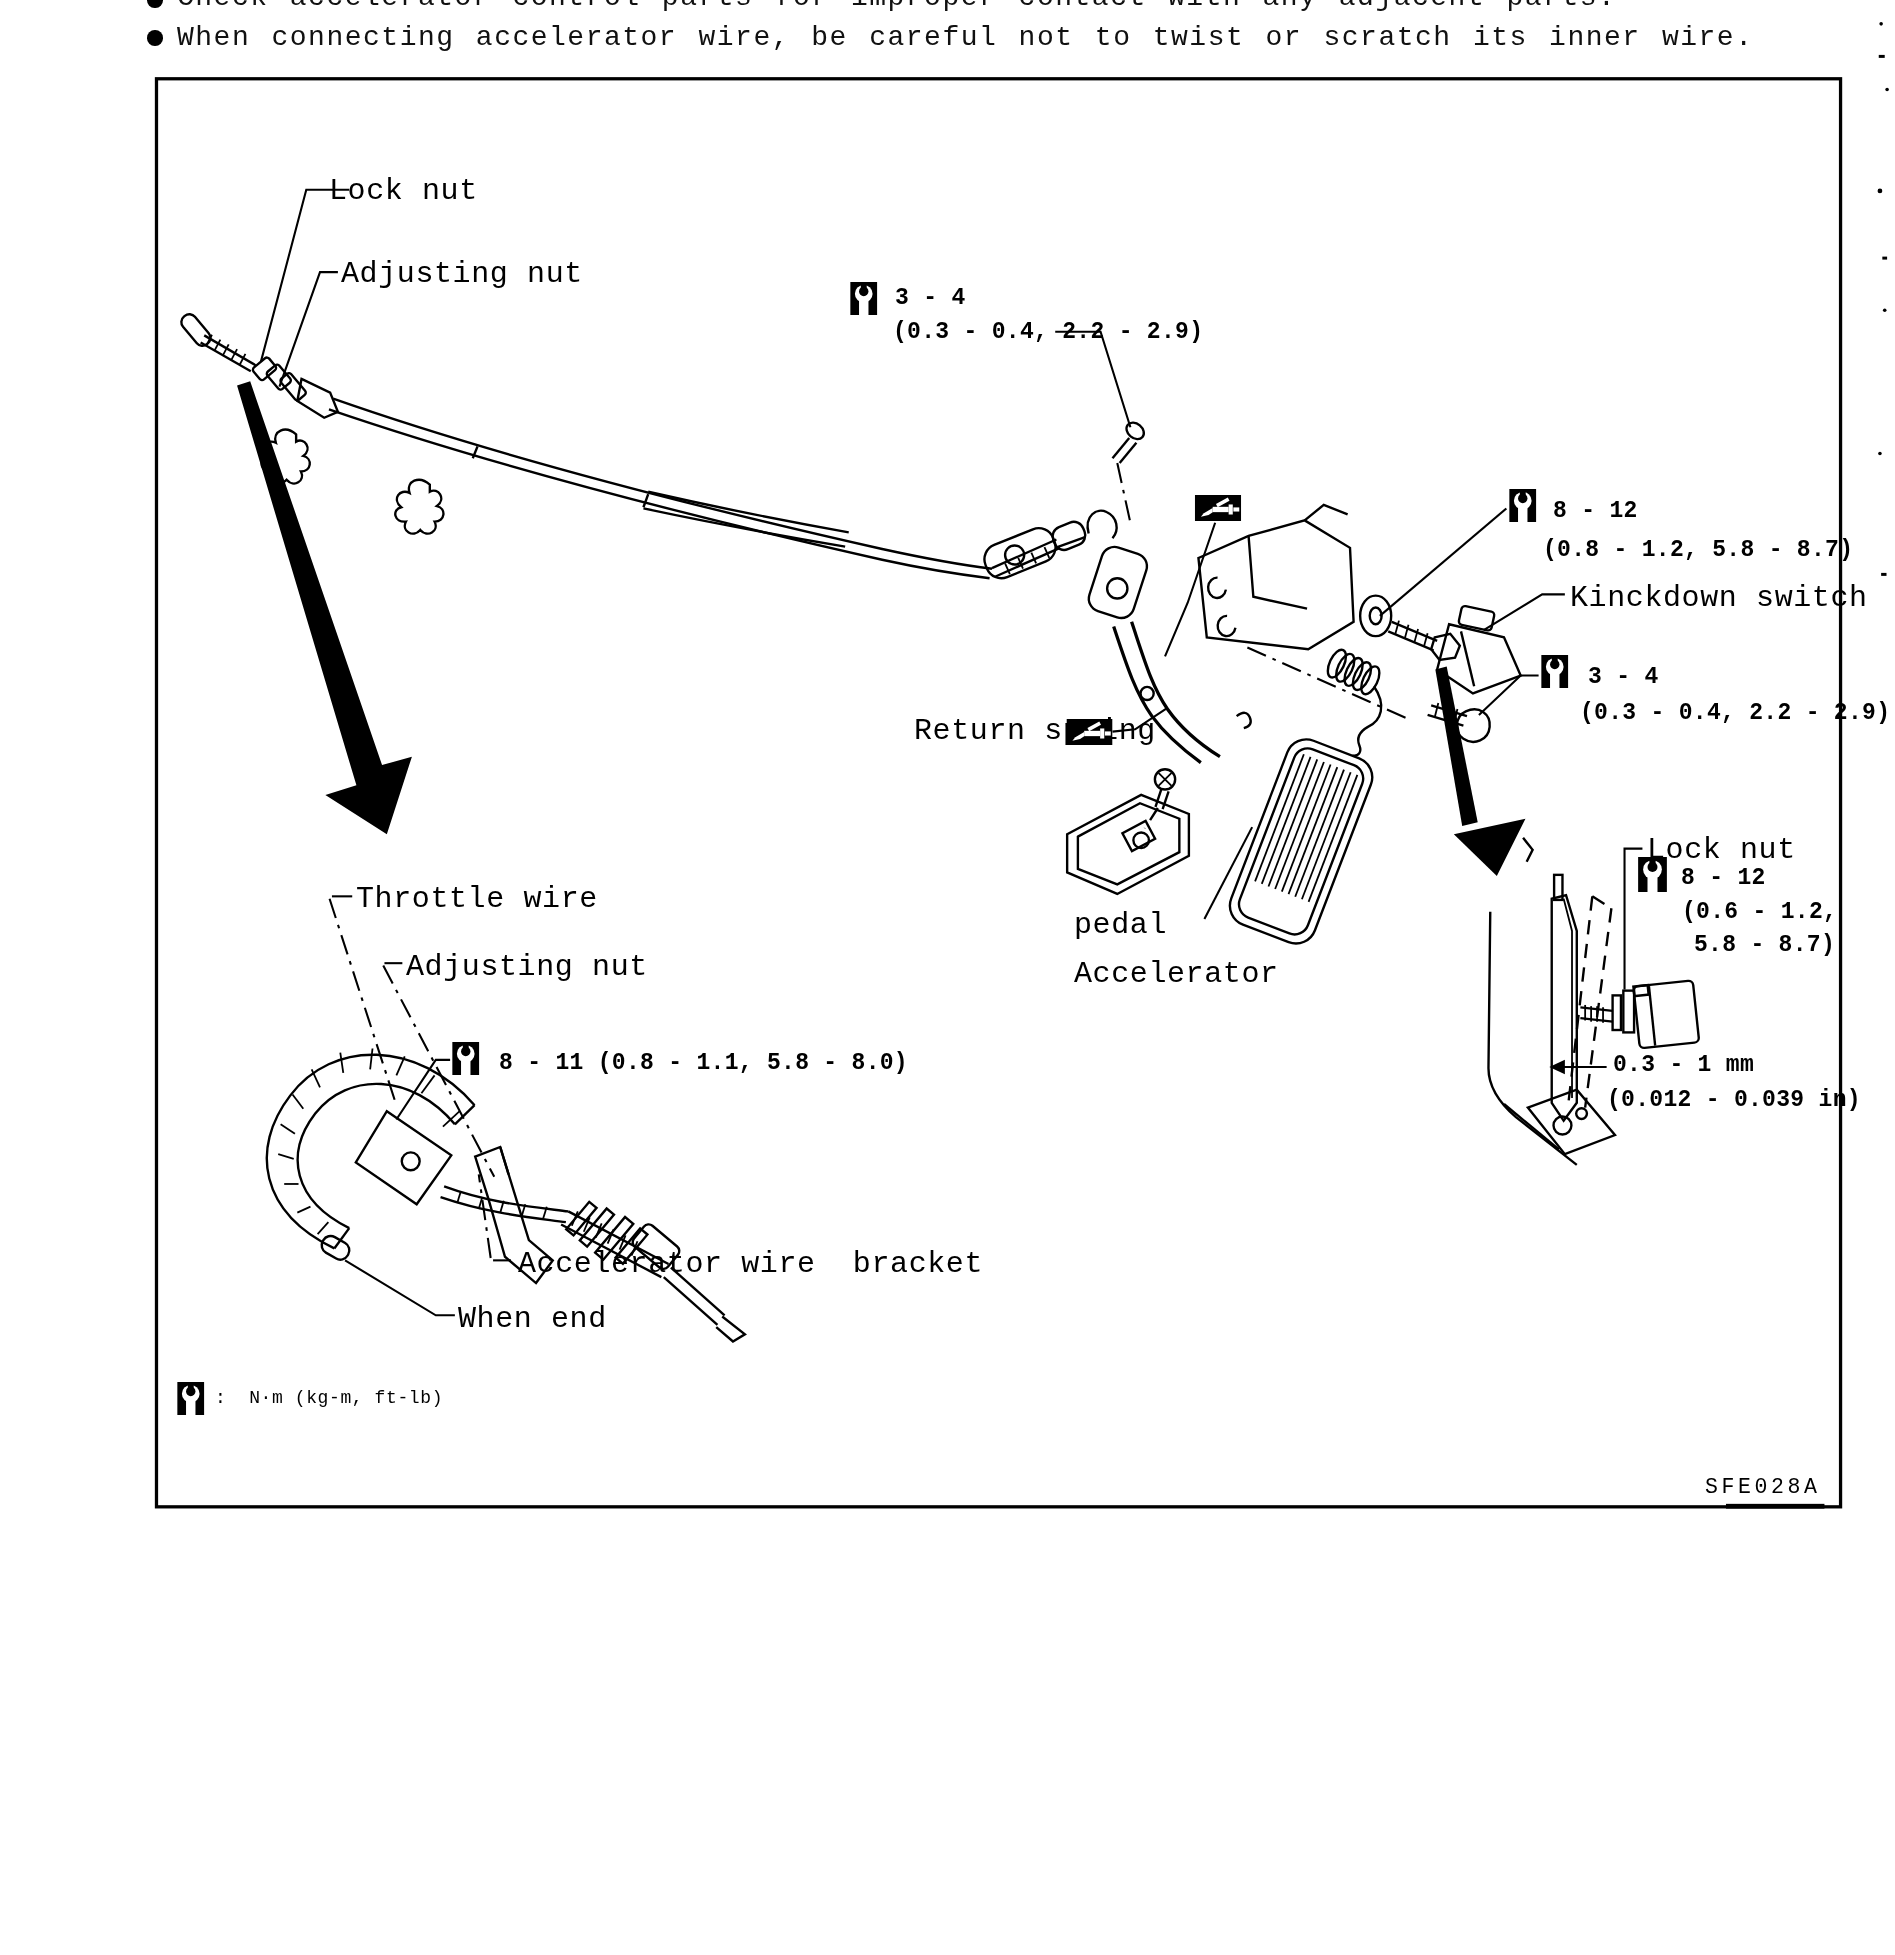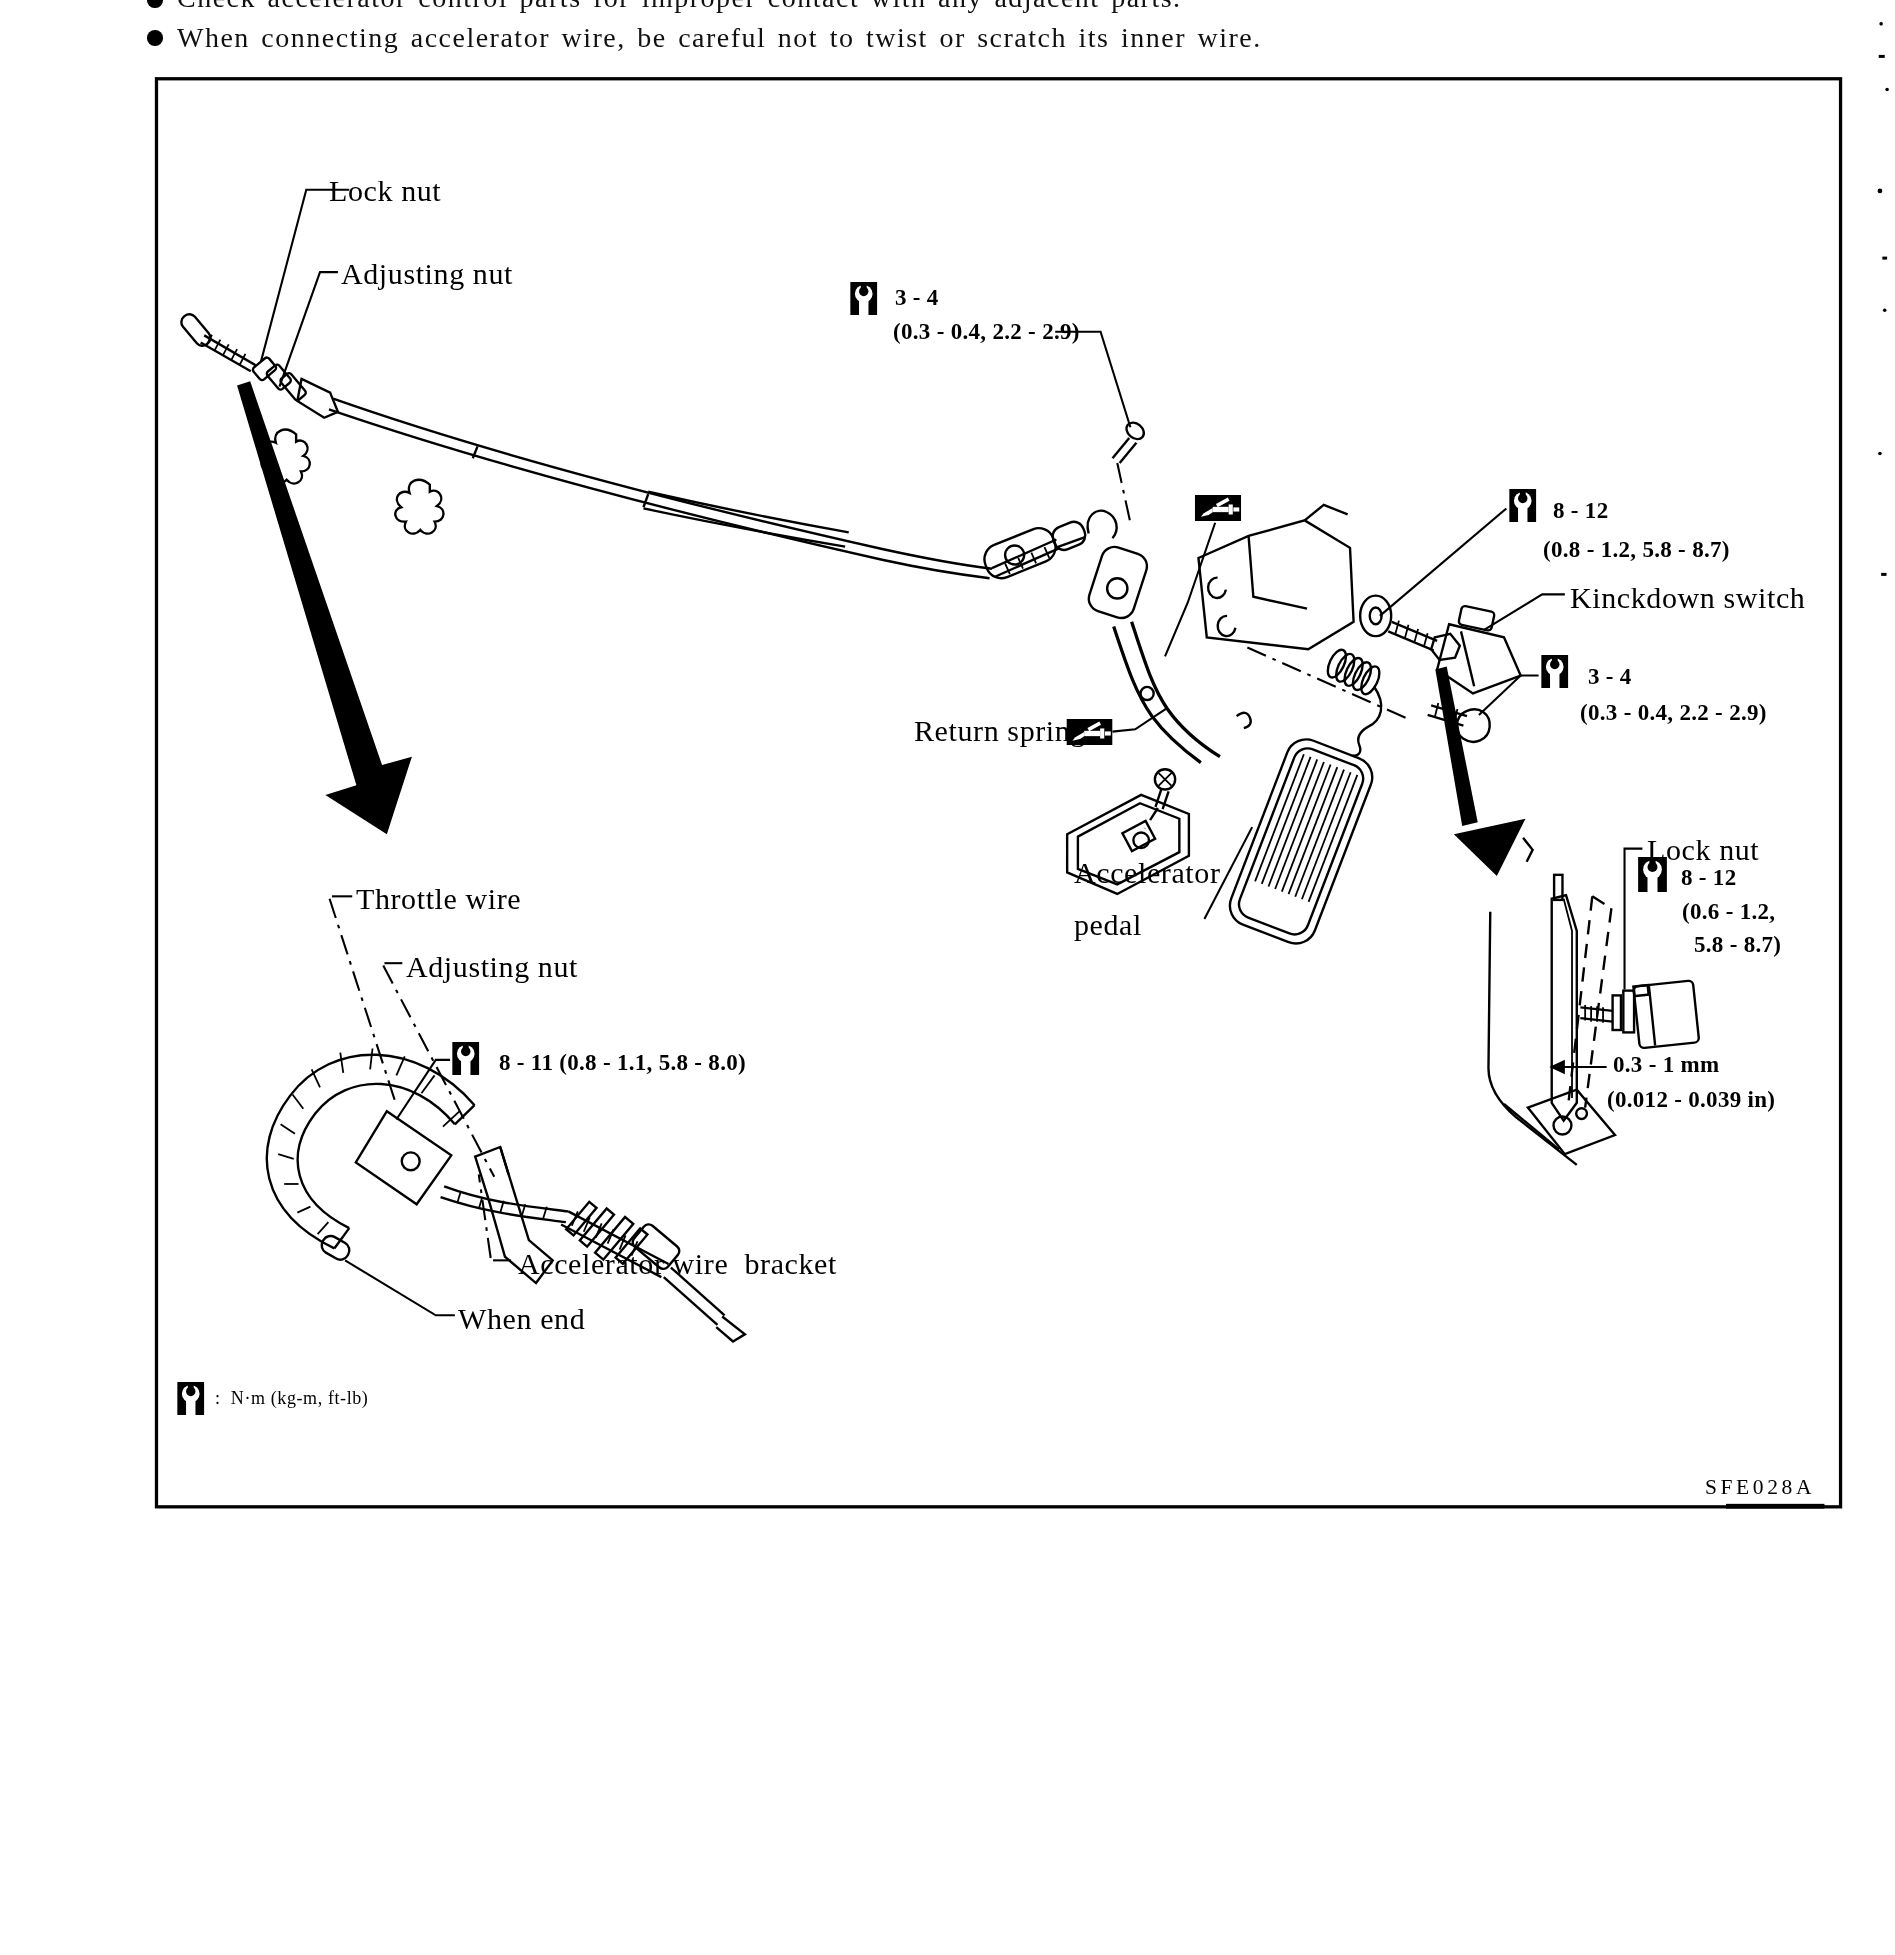--- a/index.html
+++ b/index.html
@@ -1,17 +1,17 @@
 <!DOCTYPE html>
 <html style="font-size:9.5px"><head>
 <meta charset="utf-8">
 <style>
   html,body{margin:0;padding:0;background:#fff}
   .page{position:relative;width:1895px;height:1670px;background:#fff;overflow:hidden;
-        font-family:Liberation Serif, serif;color:#000}
+        font-family:Liberation Mono, monospace;color:#000}
   .note{position:absolute;font-size:28px;letter-spacing:1.5px;word-spacing:3px;white-space:pre;color:#111}
   .bullet{position:absolute;width:15.5px;height:15.5px;border-radius:50%;background:#000}
   .lbl{position:absolute;font-size:30px;letter-spacing:0.6px;white-space:pre}
   .spec{position:absolute;font-size:23px;font-weight:bold;letter-spacing:0.3px;white-space:pre}
   .code{position:absolute;font-size:21.5px;letter-spacing:3.6px}
   .legend{position:absolute;font-size:18px;letter-spacing:0.6px;white-space:pre}
   .icon{position:absolute;line-height:0}
   svg.art{position:absolute;left:0;top:0;z-index:1}
   .txt{z-index:2}
   
@@ -353,21 +353,21 @@
 
   <div class="lbl txt" style="left:1647px;top:833px">Lock nut</div>
   <div class="icon txt" style="left:1638px;top:857px">
     <svg width="29" height="35" viewBox="0 0 48 58">
         <use href="#torq"></use>
       </svg></div>
   <div class="spec txt" style="left:1681px;top:865px">8 - 12</div>
   <div class="spec txt" style="left:1682px;top:899px">(0.6 - 1.2,</div>
   <div class="spec txt" style="left:1694px;top:932px">5.8 - 8.7)</div>
 
-  <div class="lbl txt" style="left:1074px;top:856px">Accelerator</div>
+  <div class="lbl txt" style="left:1074px;top:957px">Accelerator</div>
   <div class="lbl txt" style="left:1074px;top:908px">pedal</div>
 
   <div class="lbl txt" style="left:356px;top:882px">Throttle wire</div>
   <div class="lbl txt" style="left:406px;top:950px">Adjusting nut</div>
 
   <div class="icon txt" style="left:452px;top:1042px">
     <svg width="27.5" height="33" viewBox="0 0 46 56">
         <use href="#torq"></use>
       </svg></div>
   <div class="spec txt" style="left:499px;top:1050px">8 - 11 (0.8 - 1.1, 5.8 - 8.0)</div>

